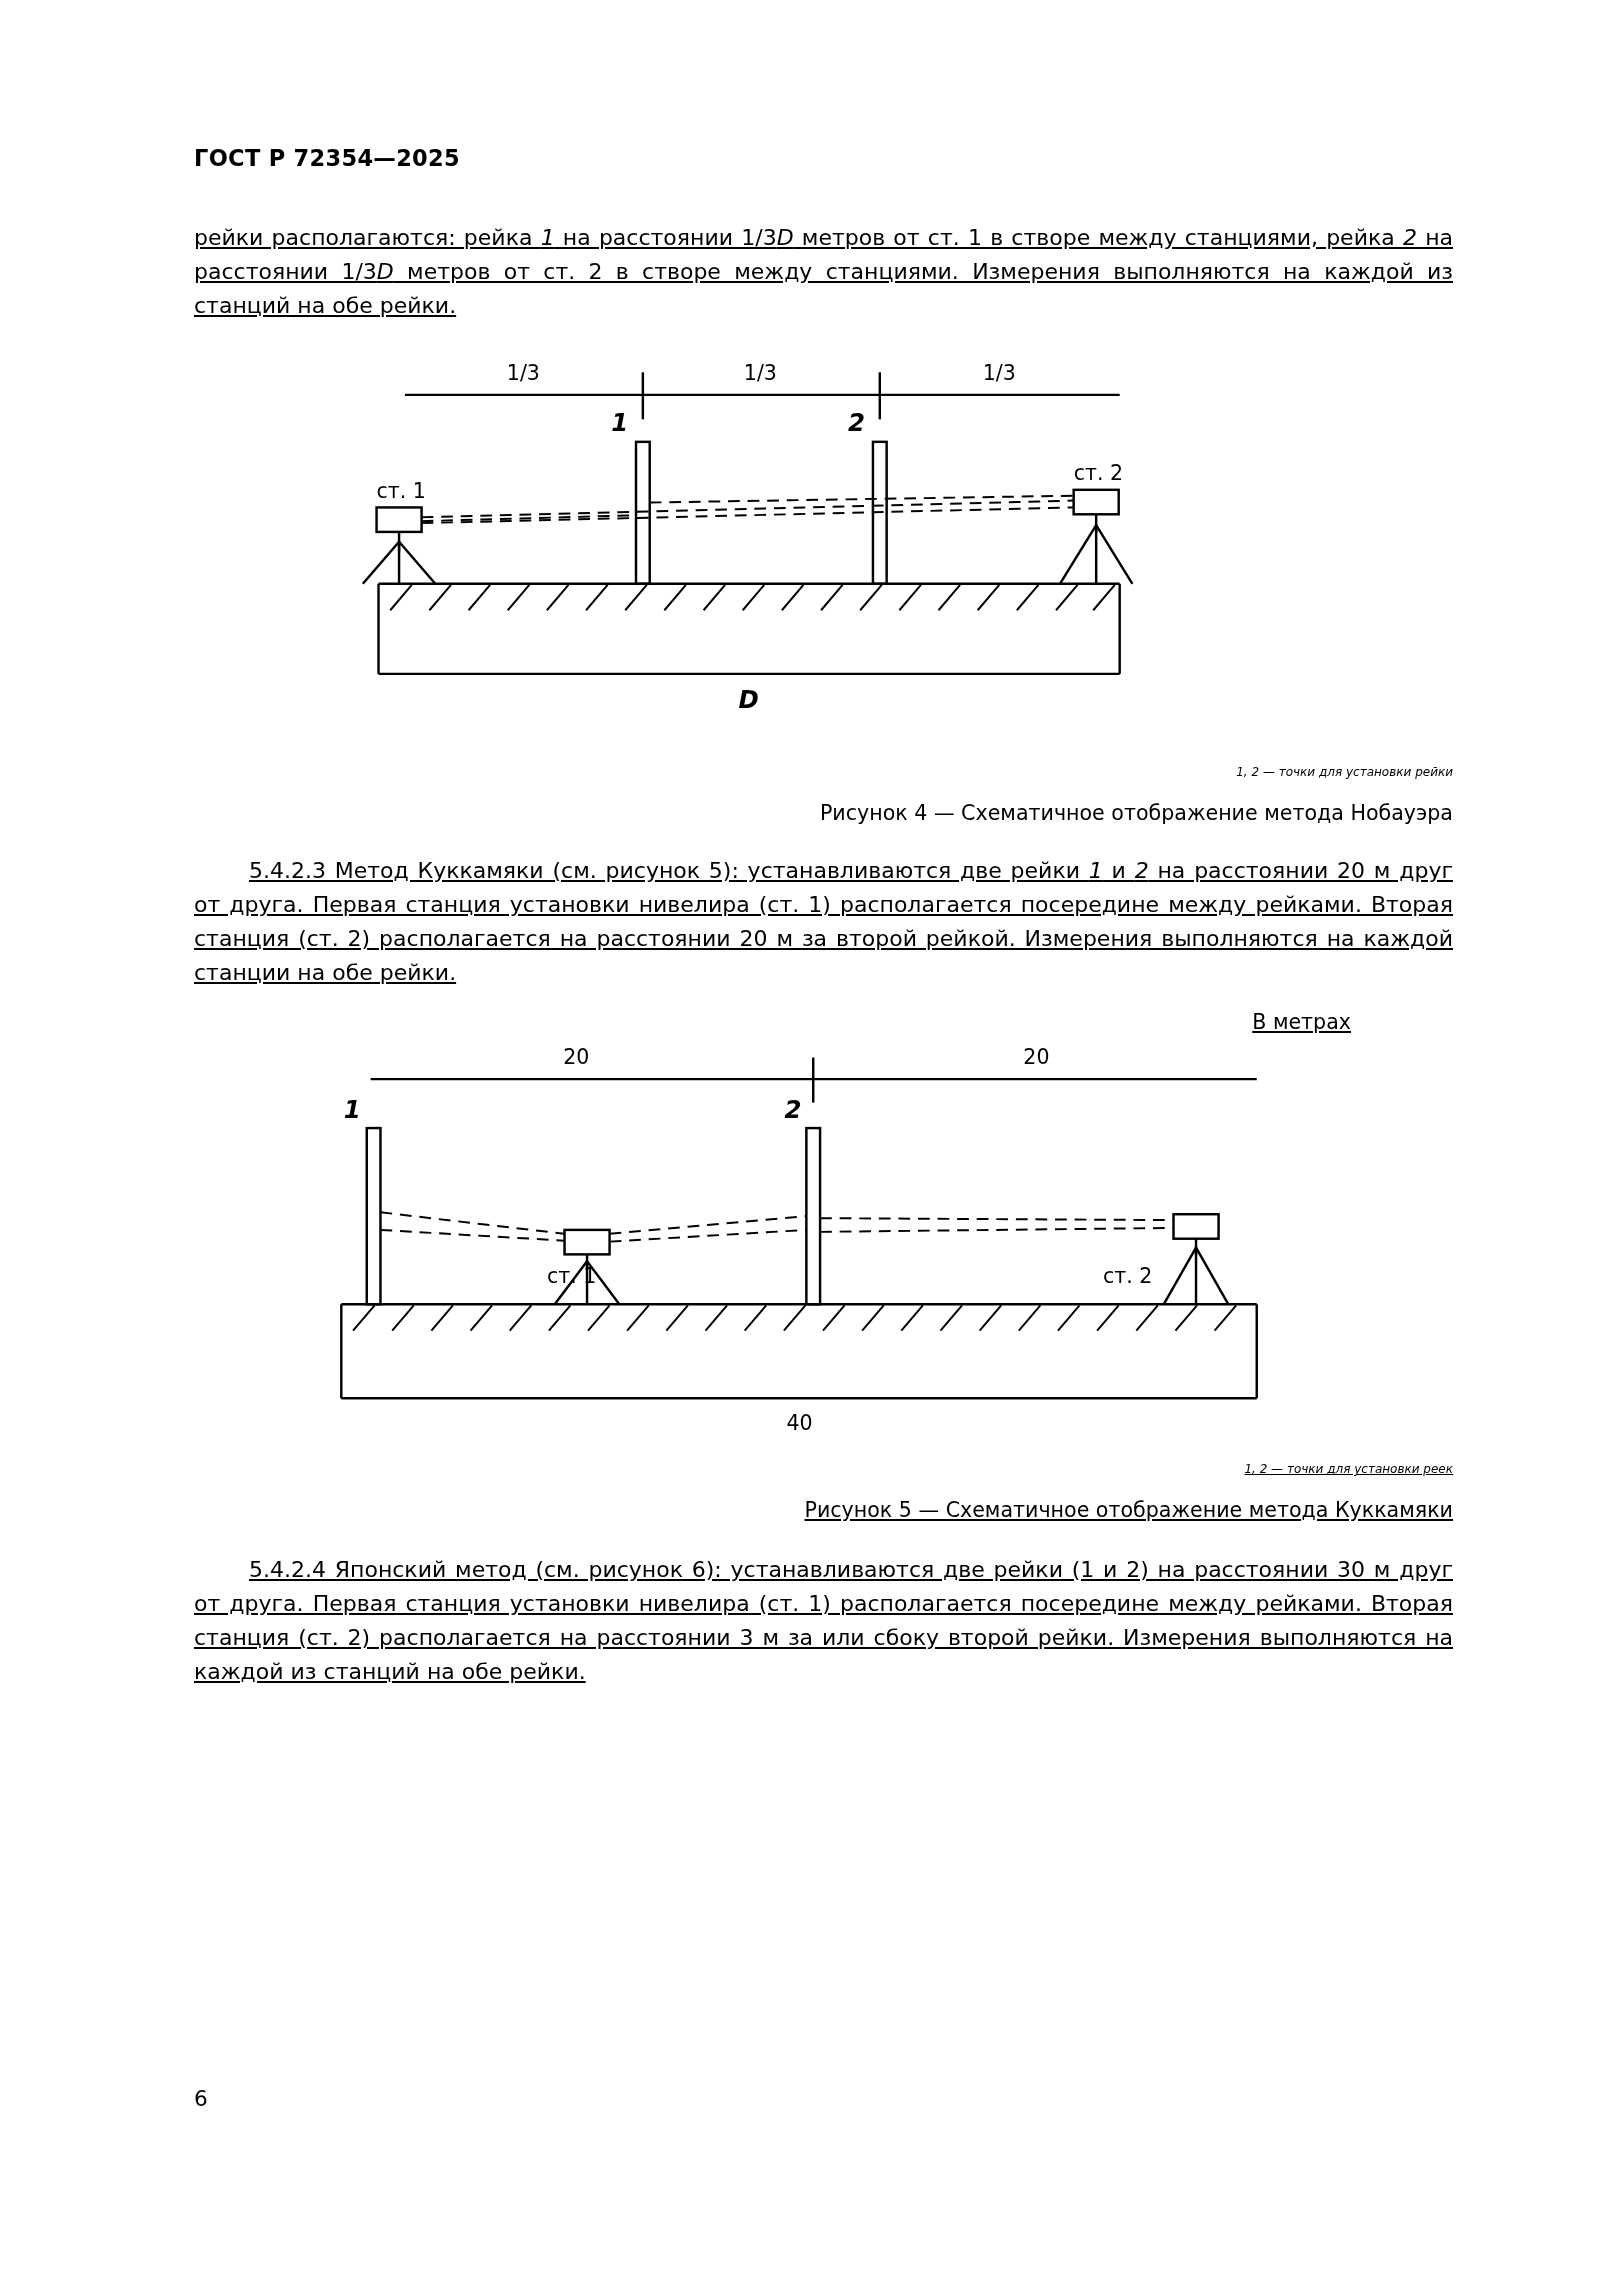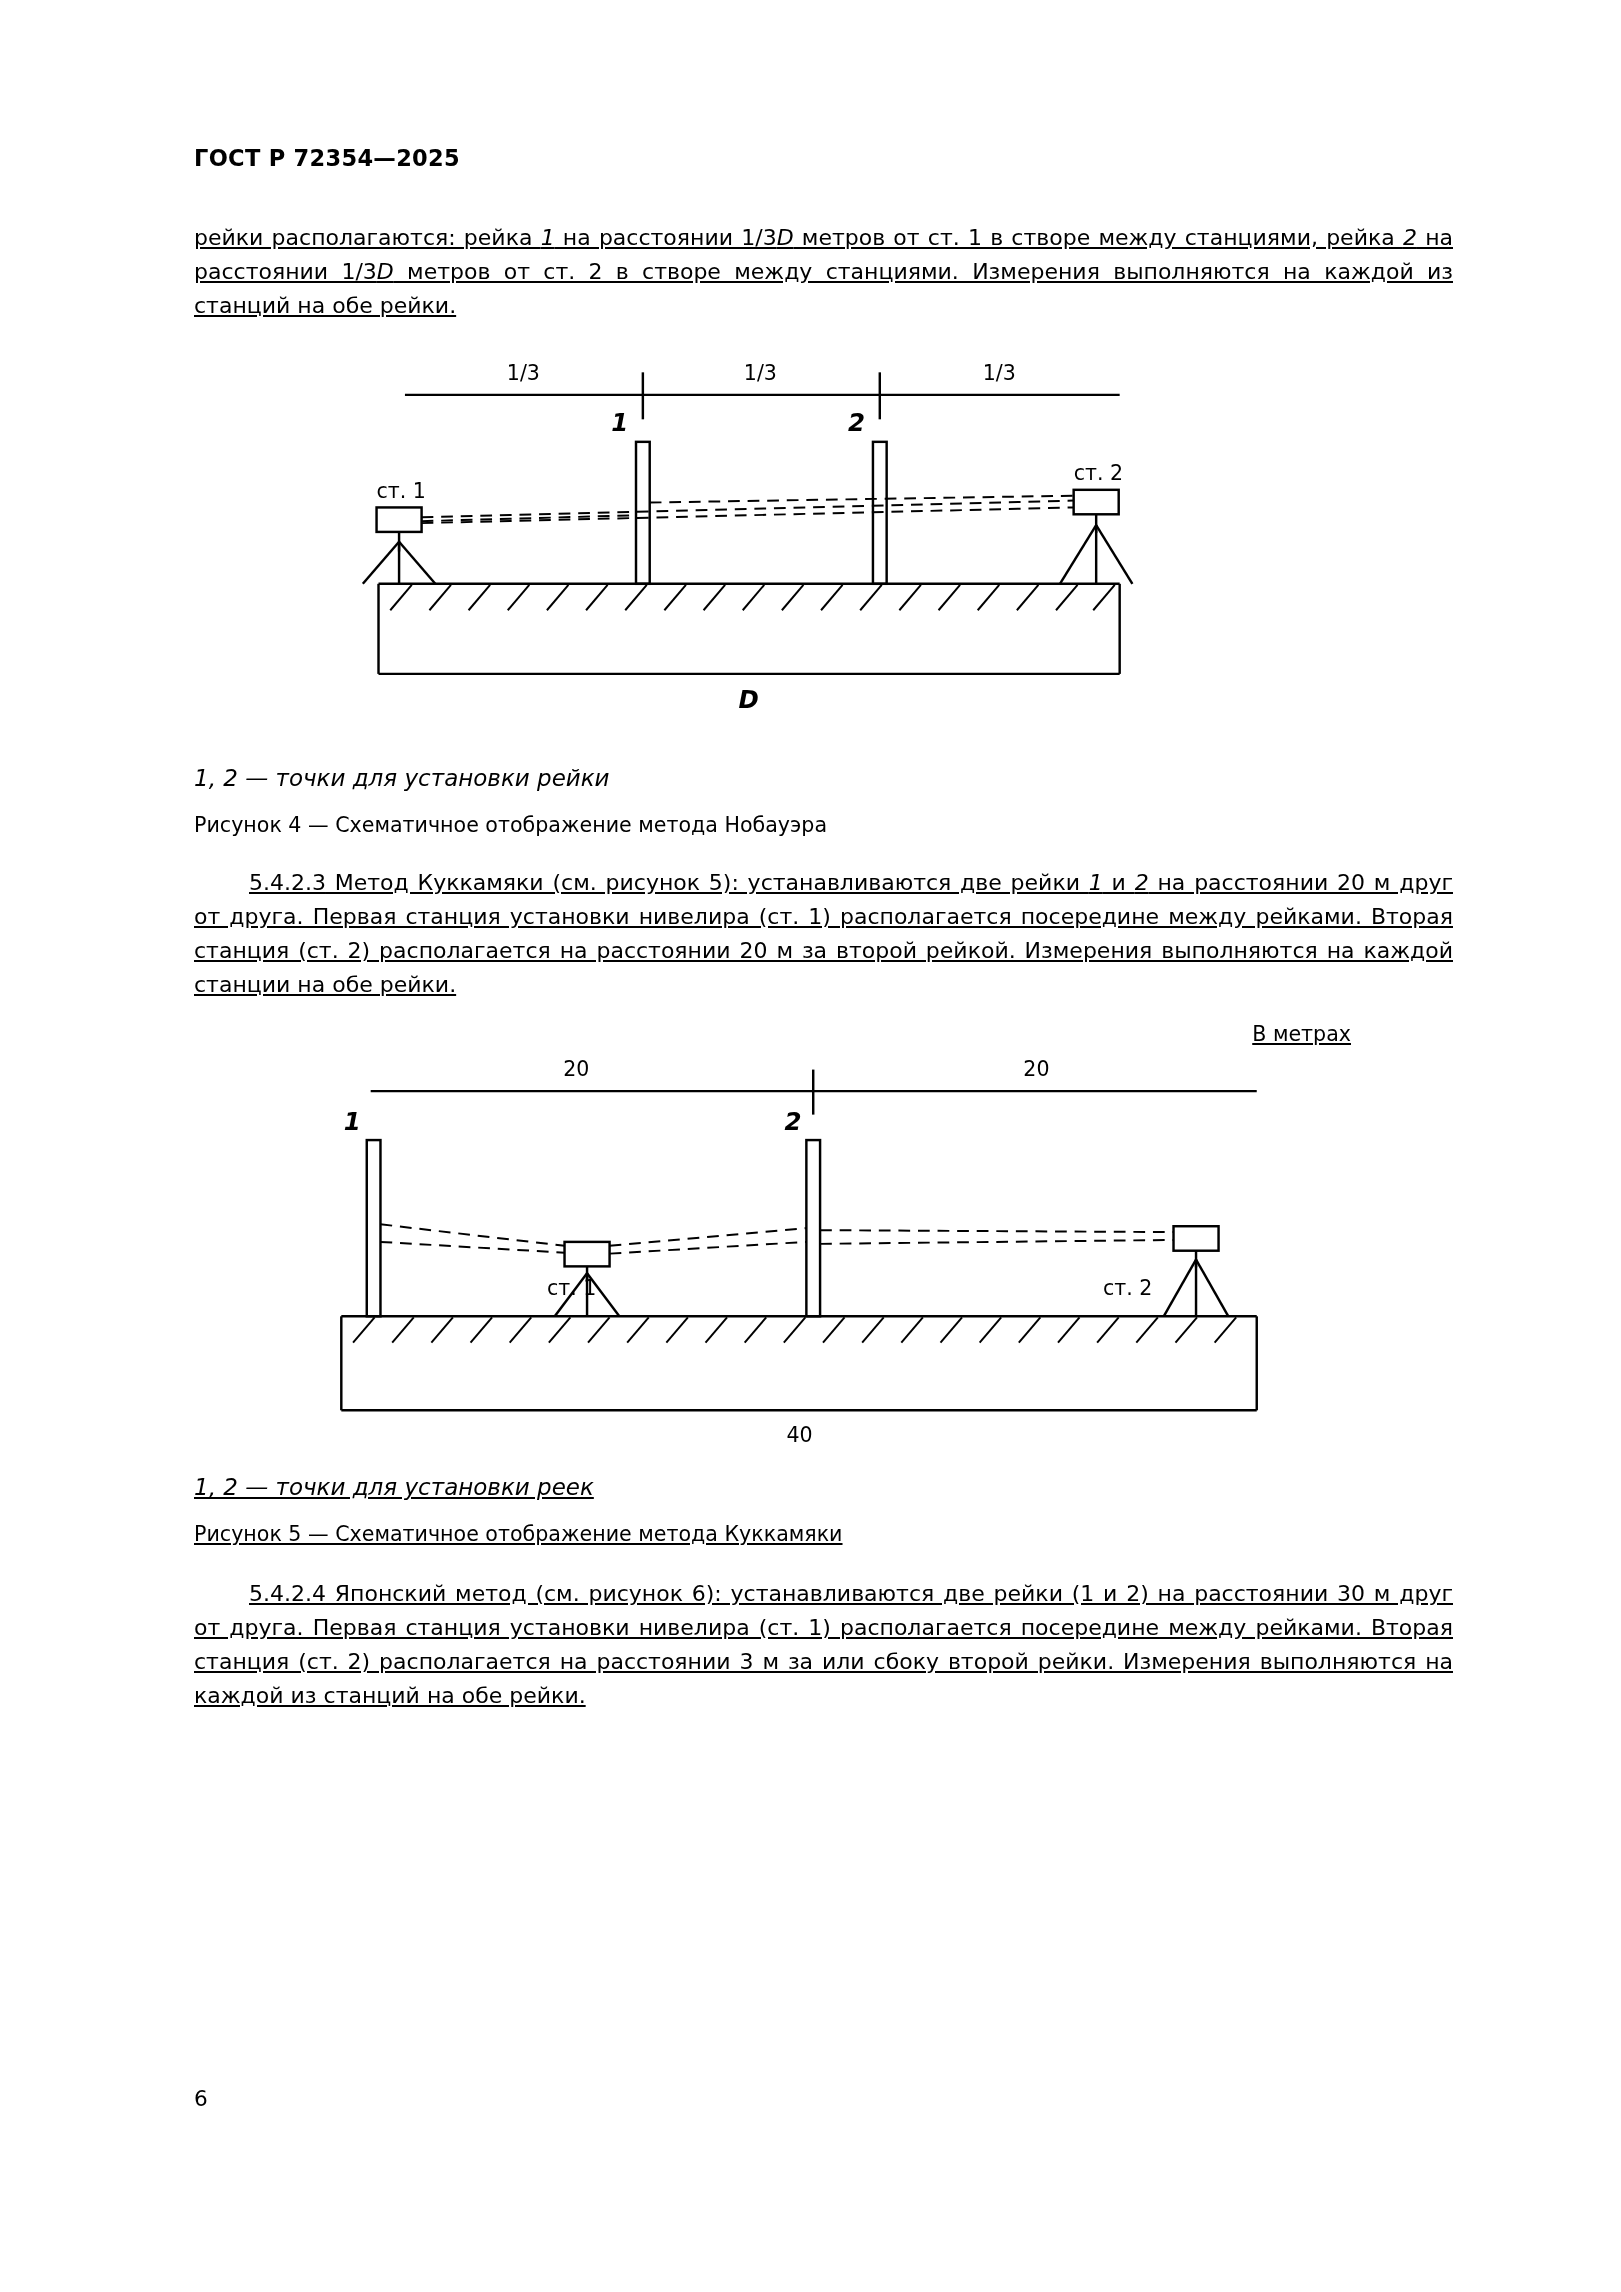--- a/index.html
+++ b/index.html
@@ -46,27 +46,27 @@
   }
   p.indent {
     text-indent: 55px;
   }
   .it { font-style: italic; }
   .figwrap {
     position: relative;
     width: 100%;
   }
   .figcaption {
-    text-align: left;
+    text-align: right;
     font-size: 20.6px;
     margin-top: 5.9px;
   }
   .figkey {
-    text-align: left;
-    font-size: 23px;
+    text-align: right;
+    font-size: 12px;
     margin-top: 3.9px;
   }
   .pagenum {
     position: absolute;
     left: 182px;
     top: 2086px;
     font-size: 21.6px;
   }
   svg { display: block; }
   .svgtxt {

